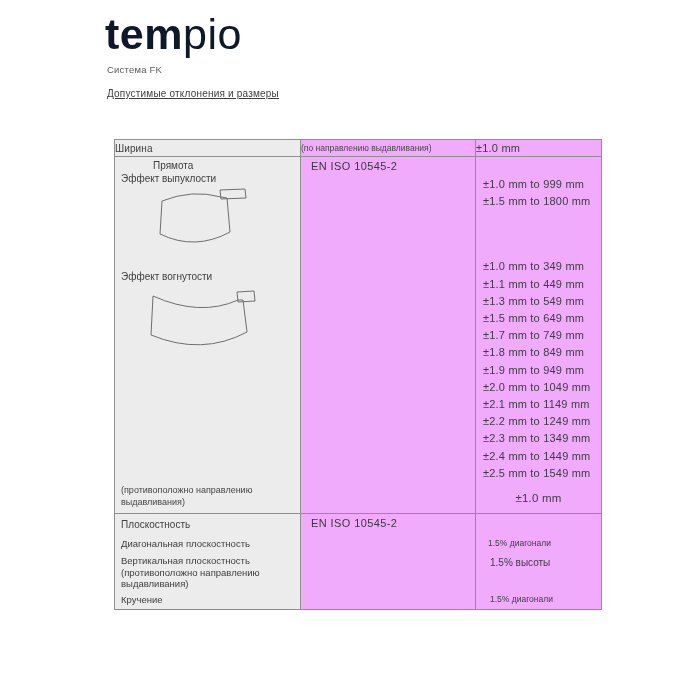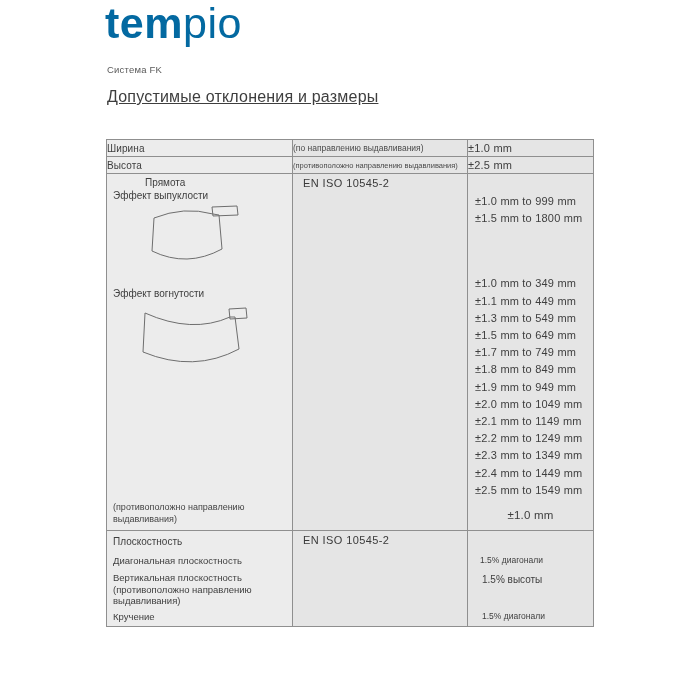--- a/index.html
+++ b/index.html
@@ -1,34 +1,34 @@
 <!DOCTYPE html>
 <html><head>
 <meta charset="utf-8">
 <style>
   * { margin:0; padding:0; box-sizing:border-box; }
   html,body { width:700px; height:700px; background:#ffffff; overflow:hidden;
               font-family:"Liberation Sans", sans-serif; color:#3e3e3e; }
 
   
-  .logo { position:absolute; left:105px; top:0; font-size:43px; line-height:46px;
-          color:#0369a1; letter-spacing:0.5px; }
+  .logo { position:absolute; left:105px; top:11px; font-size:43px; line-height:46px;
+          color:#0f172a; letter-spacing:0.5px; }
   .logo .seg-bold { font-weight:700; }
   .logo .seg-light { font-weight:400; }
   .system { position:absolute; left:107px; top:64px; font-size:9.5px; color:#5a5a5a; letter-spacing:0.2px; }
-  .tol-link { position:absolute; left:107px; top:88px; font-size:16px; color:#3e3e3e;
+  .tol-link { position:absolute; left:107px; top:88px; font-size:10px; color:#3e3e3e;
               text-decoration:underline; letter-spacing:0.2px; cursor:pointer; }
 
   
-  table.spec { position:absolute; left:106px; top:139px; width:487px;
+  table.spec { position:absolute; left:114px; top:139px; width:487px;
                border-collapse:collapse; table-layout:fixed; }
   table.spec td { border:1px solid #8f8f8f; vertical-align:middle; padding:0; }
   col.c1 { width:186px; } col.c2 { width:175px; } col.c3 { width:126px; }
   td.gray { background:#ececec; }
-  td.white { background:#e5e5e5; }
+  td.white { background:#f0abfc; }
 
   .lbl  { font-size:10px; padding-left:6px; letter-spacing:0.1px; }
   .iso  { font-size:11px; letter-spacing:0.4px; padding-left:10px; color:#3a3a3a; }
   .note-sm  { font-size:8.5px; color:#4a4a4a; padding-left:4px; white-space:nowrap; }
   .note-xs  { font-size:7.5px; color:#4a4a4a; padding-left:4px; white-space:nowrap; }
   .val  { font-size:11px; letter-spacing:0.2px; padding-left:7px; }
 
   tr.dim td { height:17px; }
   td.rel { position:relative; vertical-align:top; }
   .abs { position:absolute; }
@@ -82,25 +82,20 @@
       <col class="c1">
       <col class="c2">
       <col class="c3">
     </colgroup>
 
   <tbody>
       <tr class="dim">
     <td class="gray lbl">Ширина</td>
     <td class="white note-sm">(по направлению выдавливания)</td>
     <td class="white val">±1.0 mm</td>
-  </tr>
-  <tr class="dim">
-    <td class="gray lbl">Высота</td>
-    <td class="white note-xs">(противоположно направлению выдавливания)</td>
-    <td class="white val">±2.5 mm</td>
   </tr>
 
   <tr class="big">
     <td class="gray rel">
       <span class="abs bt1">Прямота</span>
       <span class="abs bt2">Эффект выпуклости</span>
       <span class="abs diag-convex">
         <svg class="shape" width="95" height="63" viewBox="0 0 95 63">
           <path d="M 5,13 Q 35,1 64,9 L 70,10 L 73,44 Q 38,63 3,46 Z"></path>
           <path d="M 63,2 L 88,1 L 89,10 L 64,11 Z"></path>

